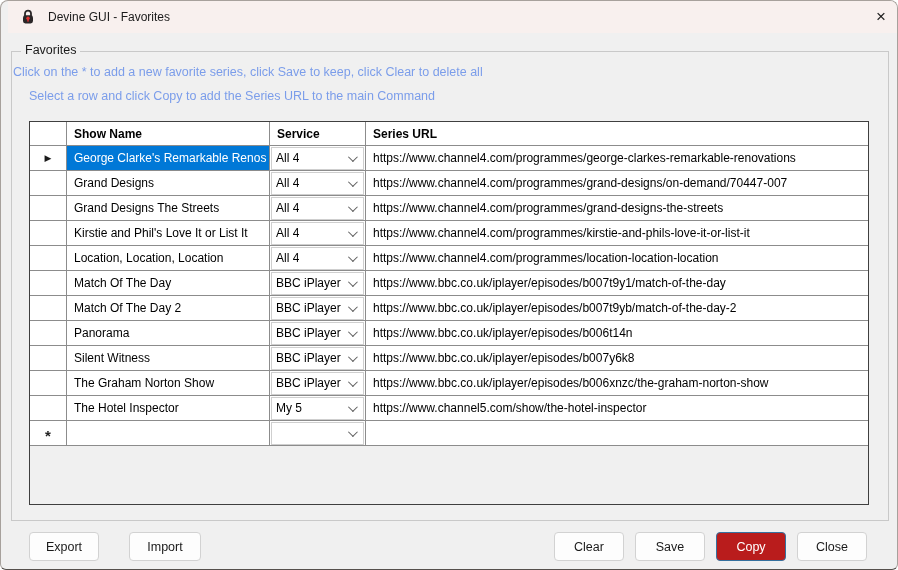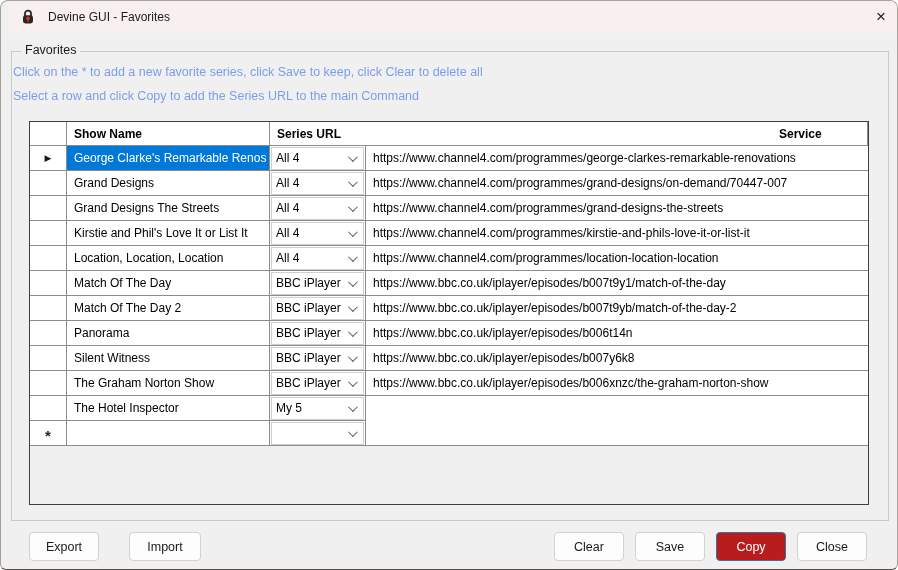--- a/index.html
+++ b/index.html
@@ -25,21 +25,21 @@
   .groupbox{
     position:absolute;left:10px;top:50px;width:878px;height:470px;
     border:1px solid #c9c9c9;background:#f0f0f0;
   }
   .groupbox-label{
     position:absolute;left:20px;top:42px;font-size:12.5px;color:#1a1a1a;
     background:#f0f0f0;padding:0 4px;z-index:2;
   }
   .instr{position:absolute;left:12px;font-size:12.5px;color:#7b9dea;}
   .instr1{top:64px;}
-  .instr2{top:88px;}
+  .instr2{top:88px;margin-left:16px;}
   
   .grid{
     position:absolute;left:28px;top:120px;width:840px;height:384px;
     background:#f0f0f0;border:1px solid #3f3f3f;overflow:hidden;
   }
   .grid-row{display:flex;width:100%;height:25px;background:#ffffff;}
   .grid-row.header{height:24px;}
   .cell{
     border-right:1px solid #8c8c8c;border-bottom:1px solid #8c8c8c;
     background:#ffffff;overflow:hidden;white-space:nowrap;
@@ -99,22 +99,22 @@
   <div class="groupbox"></div>
 
   <div class="instr instr1">Click on the * to add a new favorite series, click Save to keep, click Clear to delete all</div>
   <div class="instr instr2">Select a row and click Copy to add the Series URL to the main Command</div>
 
   <div class="grid">
     <div class="grid-inner">
       <div class="grid-row header">
         <div class="cell c-rowhdr"></div>
         <div class="cell c-show">Show Name</div>
+        <div class="cell c-service" style="padding-left:7px;">Service</div>
         <div class="cell c-url">Series URL</div>
-        <div class="cell c-service" style="padding-left:7px;">Service</div>
       </div>
       <div id="grid-rows" style="display:contents;">
   <div class="grid-row">
     <div class="cell c-rowhdr">
       <span class="row-indicator">▶</span>
     </div>
     <div class="cell c-show selected">George Clarke's Remarkable Renos</div>
     <div class="cell c-service">
       <span class="combo">
         <span class="combo-label">All 4</span>
@@ -254,20 +254,21 @@
     <div class="cell c-rowhdr">
       <span class="row-indicator"></span>
     </div>
     <div class="cell c-show">The Hotel Inspector</div>
     <div class="cell c-service">
       <span class="combo">
         <span class="combo-label">My 5</span>
         <span class="chevron"></span>
       </span>
     </div>
+    <div class="cell c-url">https://www.channel5.com/show/the-hotel-inspector</div>
   </div>
 
   <div class="grid-row">
     <div class="cell c-rowhdr">
       <span class="row-indicator new-row">*</span>
     </div>
     <div class="cell c-show"></div>
     <div class="cell c-service">
       <span class="combo">
         <span class="combo-label"></span>

